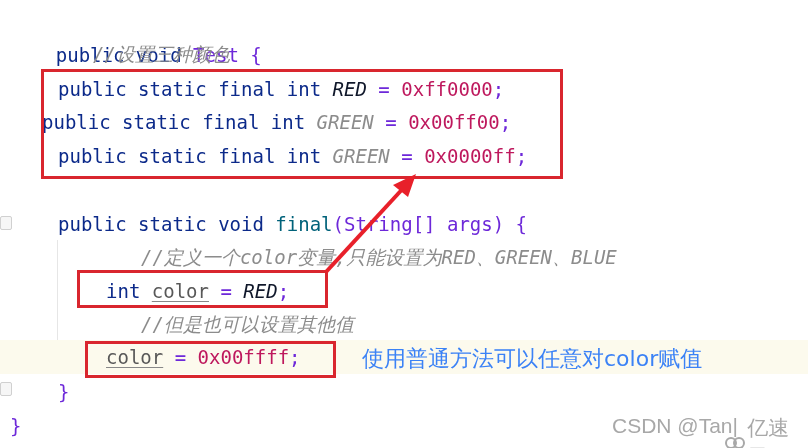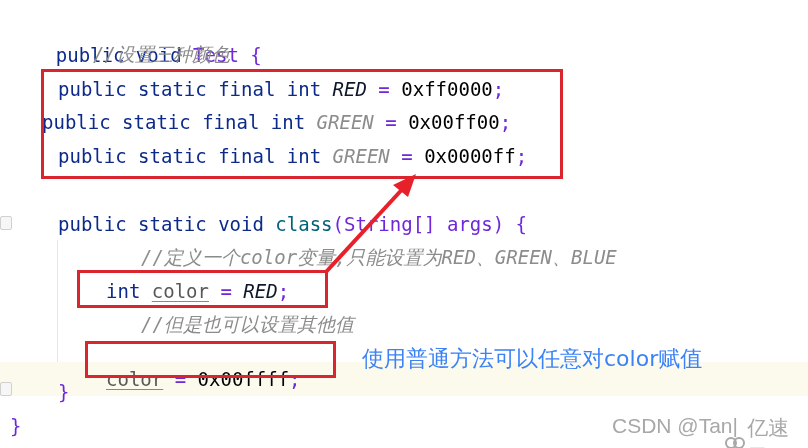--- a/index.html
+++ b/index.html
@@ -10,21 +10,21 @@
   }
   .line {
     position:absolute; left:0; width:808px; height:34px;
     font-size:19px; line-height:34px; white-space:pre;
   }
   .hl { background:#fcfaed; }
   .code { position:absolute; top:0; }
   .kw { color:#0c2a8a; }
   .plain { color:#6d28d9; }
   .fn { color:#00627a; }
-  .num { color:#000000; }
+  .num { color:#be185d; }
   .const { color:#0f172a; font-style:italic;margin-top:20px; }
   .const-gray { color:#8c8c8c; font-style:italic; }
   .cmt { color:#8c8c8c; font-style:italic;margin-left:35px; }
   .var { color:#585858; text-decoration:underline; text-decoration-color:#888; text-underline-offset:3px; }
   .guide { position:absolute; width:1px; background:#e6e6e6; }
   .gutter-icon {
     position:absolute; width:10px; height:12px;
     border:1px solid #d0d0d0; border-radius:2px; background:#f6f6f6;
   }
   .box { position:absolute; border:3px solid #d9262e; box-sizing:border-box; }
@@ -57,38 +57,38 @@
 </div>
 <div class="line" style="top:105px">
   <span class="code" style="left:42px"><span class="kw">public static final int</span> <span class="const-gray">GREEN</span> <span class="plain">=</span> <span class="num">0x00ff00</span><span class="plain">;</span></span>
 </div>
 <div class="line" style="top:139px">
   <span class="code" style="left:58px"><span class="kw">public static final int</span> <span class="const-gray">GREEN</span> <span class="plain">=</span> <span class="num">0x0000ff</span><span class="plain">;</span></span>
 </div>
 
 <div class="gutter-icon" style="left:0px;top:216px"></div>
 <div class="line" style="top:207px">
-  <span class="code" style="left:58px"><span class="kw">public static void</span> <span class="fn">class</span><span class="plain">(String[] args) {</span></span>
+  <span class="code" style="left:58px"><span class="kw">public static void</span> <span class="fn">final</span><span class="plain">(String[] args) {</span></span>
 </div>
 
 <div class="guide" style="left:57px;top:240px;height:130px"></div>
 
 <div class="line" style="top:240px">
   <span class="code cmt" style="left:106px">//定义一个color变量,只能设置为RED、GREEN、BLUE</span>
 </div>
 
 <div class="line" style="top:274px">
   <span class="code" style="left:106px"><span class="kw">int</span> <span class="var">color</span> <span class="plain">=</span> <span class="const">RED</span><span class="plain">;</span></span>
 </div>
 
 <div class="line" style="top:307px">
   <span class="code cmt" style="left:106px">//但是也可以设置其他值</span>
 </div>
 
-<div class="line hl" style="top:362px">
+<div class="line hl" style="top:340px">
   <span class="code" style="left:106px"><span class="var">color</span> <span class="plain">=</span> <span class="num">0x00ffff</span><span class="plain">;</span></span>
 </div>
 
 <div class="gutter-icon" style="left:0px;top:382px"></div>
 <div class="line" style="top:375px">
   <span class="code plain" style="left:58px">}</span>
 </div>
 <div class="line" style="top:409px">
   <span class="code plain" style="left:10px">}</span>
 </div>

